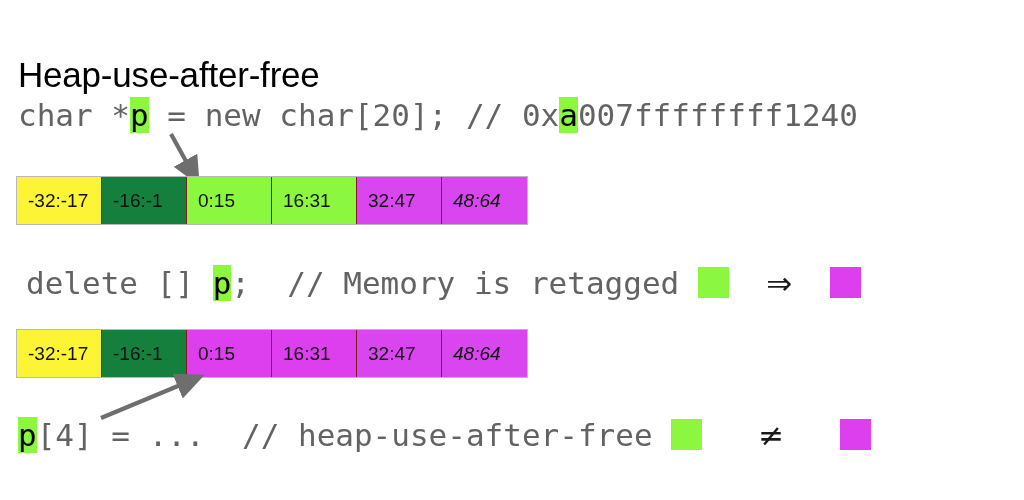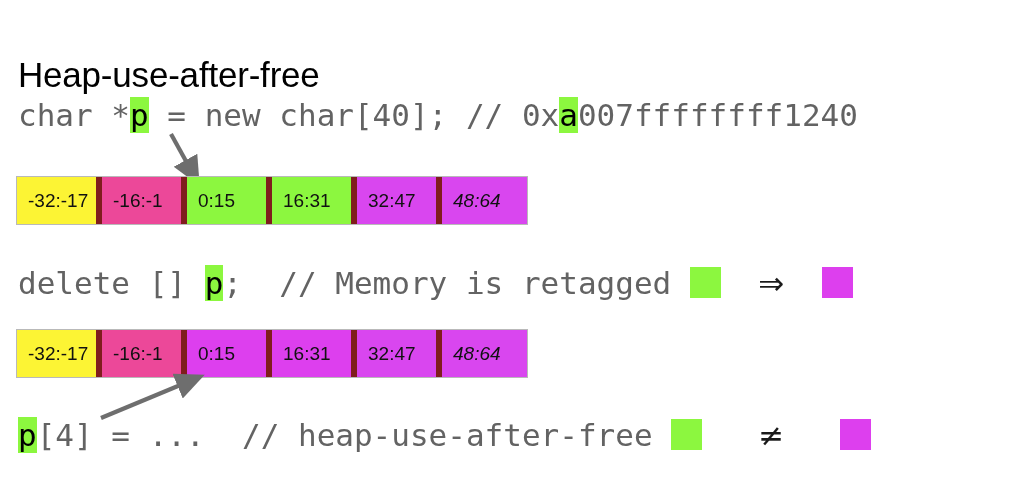--- a/index.html
+++ b/index.html
@@ -58,69 +58,69 @@
     position: absolute;
     display: flex;
     height: 47px;
     border: 1px solid #b9b9b9;
     box-sizing: content-box;
   }
   .cell {
     width: 85px;
     height: 47px;
     box-sizing: border-box;
-    border-right: 6px solid #7f1d1d;
+    border-right: 1px solid #7f1d1d;
     display: flex;
     align-items: center;
     font-family: "Liberation Sans", sans-serif;
     font-size: 19px;
     color: #111111;
     padding-left: 11px;
     white-space: pre;
   }
   .cell:last-child { border-right: none; font-style: italic; }
   .c-yellow  { background: #fcf434; }
-  .c-orange  { background: #ec4899; text-align: right; }
+  .c-orange  { background: #15803d; text-align: right; }
   .c-green   { background: #8cf73f; }
   .c-magenta { background: #dd3fee; }
   .c-blue    { background: #d946ef; }
 
   
   .arrow-svg {
     position: absolute;
     overflow: visible;
     pointer-events: none;
   }
 </style>
 </head>
 <body>
 
 <div id="title">Heap-use-after-free</div>
 
-<div class="codeline" style="left:18px; top:100px;"><span>char *</span><span class="hl-green-dark">p</span><span> = new char[40]; // 0x</span><span class="hl-green-dark">a</span><span>007ffffffff1240</span></div>
+<div class="codeline" style="left:18px; top:100px;"><span>char *</span><span class="hl-green-dark">p</span><span> = new char[20]; // 0x</span><span class="hl-green-dark">a</span><span>007ffffffff1240</span></div>
 
 <svg class="arrow-svg" style="left:0px; top:0px;" width="1024" height="500">
   <defs>
     <marker id="ah1" markerWidth="7" markerHeight="7" refX="3.2" refY="3.2" orient="auto">
       <path d="M0,0 L7,3.2 L0,6.4 z" fill="#6e6e6e"></path>
     </marker>
   </defs>
   <line x1="171" y1="134" x2="192" y2="172" stroke="#6e6e6e" stroke-width="4.2" marker-end="url(#ah1)"></line>
 </svg>
 
 <div class="membar" style="left:16px; top:176px;">
   <div class="cell c-yellow">-32:-17</div>
   <div class="cell c-orange">-16:-1</div>
   <div class="cell c-green">0:15</div>
   <div class="cell c-green">16:31</div>
   <div class="cell c-blue">32:47</div>
   <div class="cell c-blue">48:64</div>
 </div>
 
-<div class="codeline" style="left:18px; top:267px;"><span>delete [] </span><span class="hl-green-dark">p</span><span>;  // Memory is retagged </span><span class="swatch sw-green"></span><span>  </span><span class="op">⇒</span><span>  </span><span class="swatch sw-magenta"></span></div>
+<div class="codeline" style="left:26px; top:267px;"><span>delete [] </span><span class="hl-green-dark">p</span><span>;  // Memory is retagged </span><span class="swatch sw-green"></span><span>  </span><span class="op">⇒</span><span>  </span><span class="swatch sw-magenta"></span></div>
 
 <div class="membar" style="left:16px; top:329px;">
   <div class="cell c-yellow">-32:-17</div>
   <div class="cell c-orange">-16:-1</div>
   <div class="cell c-magenta">0:15</div>
   <div class="cell c-magenta">16:31</div>
   <div class="cell c-blue">32:47</div>
   <div class="cell c-blue">48:64</div>
 </div>
 

